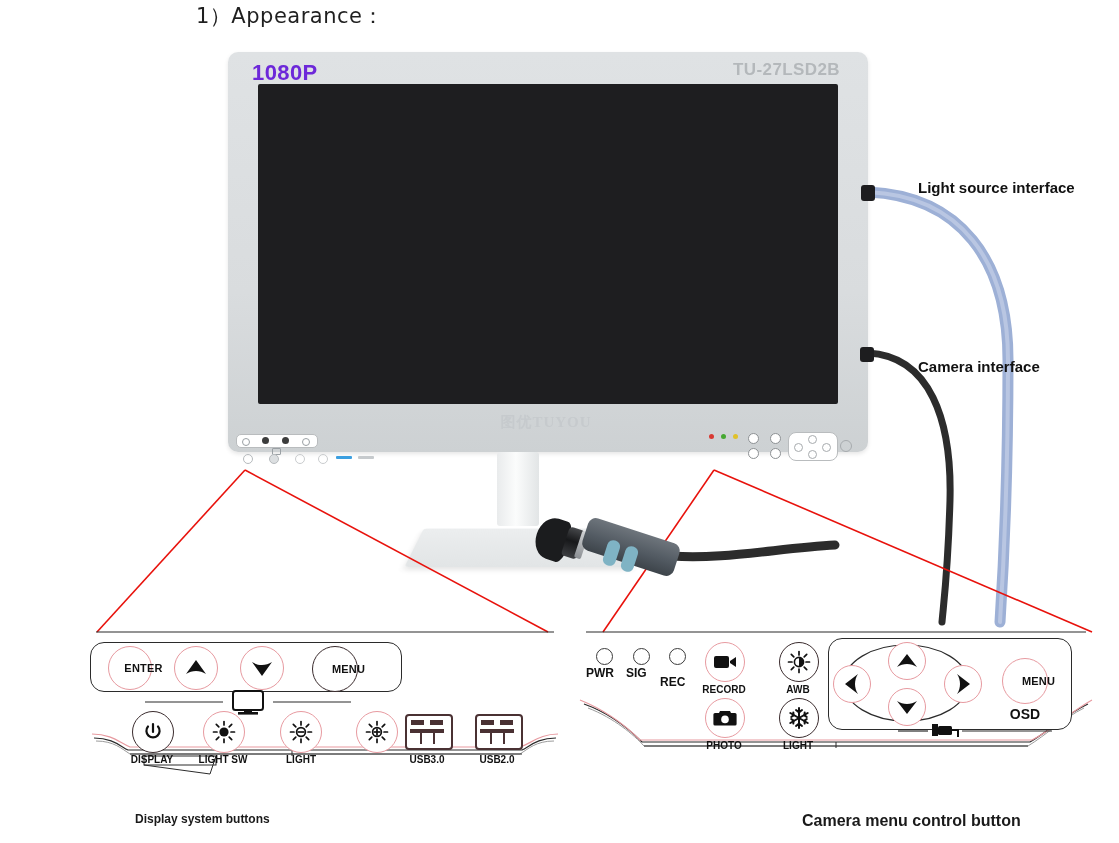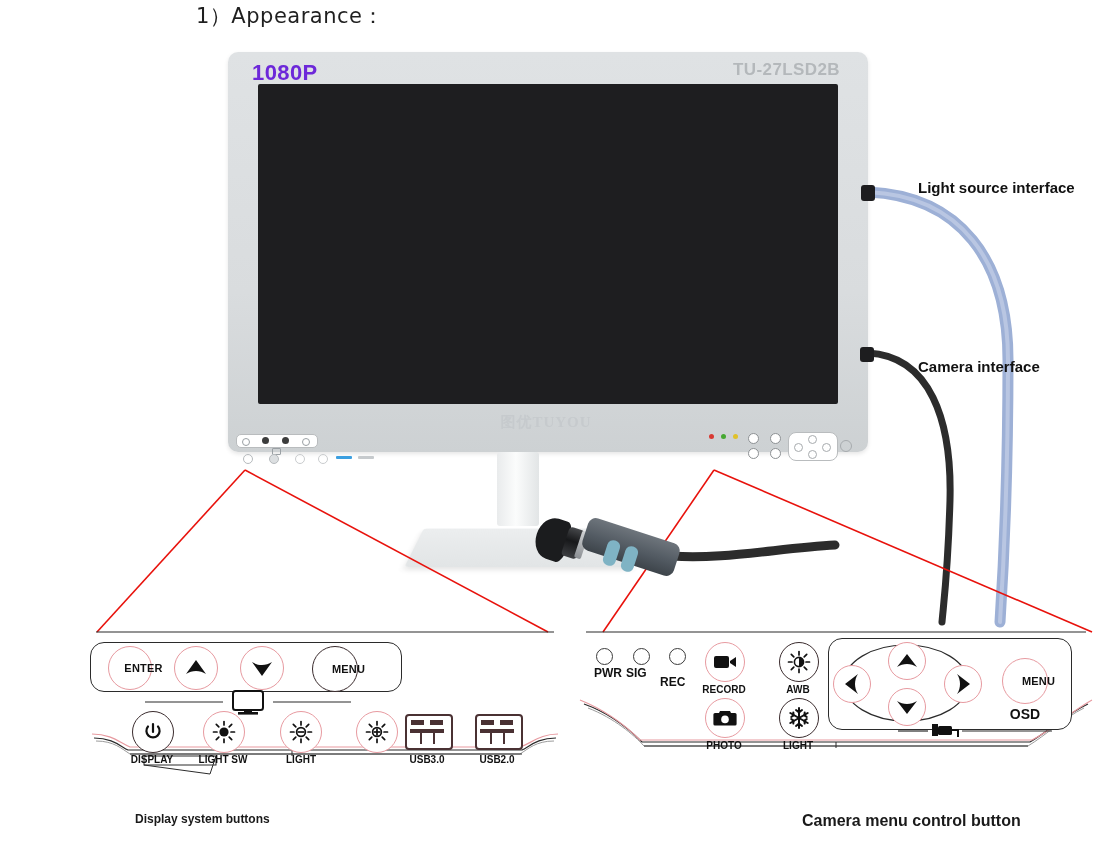--- a/index.html
+++ b/index.html
@@ -276,21 +276,21 @@
   <svg style="position:absolute;left:0;top:0;" width="515" height="140">
     <path d="M8,4 L508,4" stroke="#2b2b2b" stroke-width="1.2" fill="none"></path>
     <path d="M6,76 C34,86 54,104 64,114 L452,114 C470,104 488,86 510,76" stroke="#2b2b2b" stroke-width="1.2" fill="none"></path>
     <path d="M2,72 C32,84 52,102 62,112 L454,112 C474,102 492,84 514,72" stroke="#e79aa0" stroke-width="1.2" fill="none"></path>
     <path d="M10,80 C36,90 56,107 66,118 L450,118 C468,107 486,90 506,80" stroke="#9b9b9b" stroke-width="1" fill="none"></path>
     <path d="M66,118 L450,118" stroke="#2b2b2b" stroke-width="1" fill="none"></path>
     <path d="M258,114 L258,120" stroke="#2b2b2b" stroke-width="1" fill="none"></path>
   </svg>
 
   <div class="led" style="left:18px;top:20px;"></div>
-  <div class="led-lbl" style="left:8px;top:38px;margin-left:8px;">PWR</div>
+  <div class="led-lbl" style="left:8px;top:38px;">PWR</div>
 
   <div class="led" style="left:55px;top:20px;"></div>
   <div class="led-lbl" style="left:48px;top:38px;">SIG</div>
 
   <div class="led" style="left:91px;top:20px;"></div>
   <div class="led-lbl" style="left:82px;top:47px;">REC</div>
 
   <div class="btn-circle btn-pink" style="left:127px;top:14px;width:38px;height:38px;">
     <svg width="24" height="16" viewBox="0 0 24 16">
       <rect x="1" y="2" width="15" height="12" rx="2" fill="#111"></rect>

